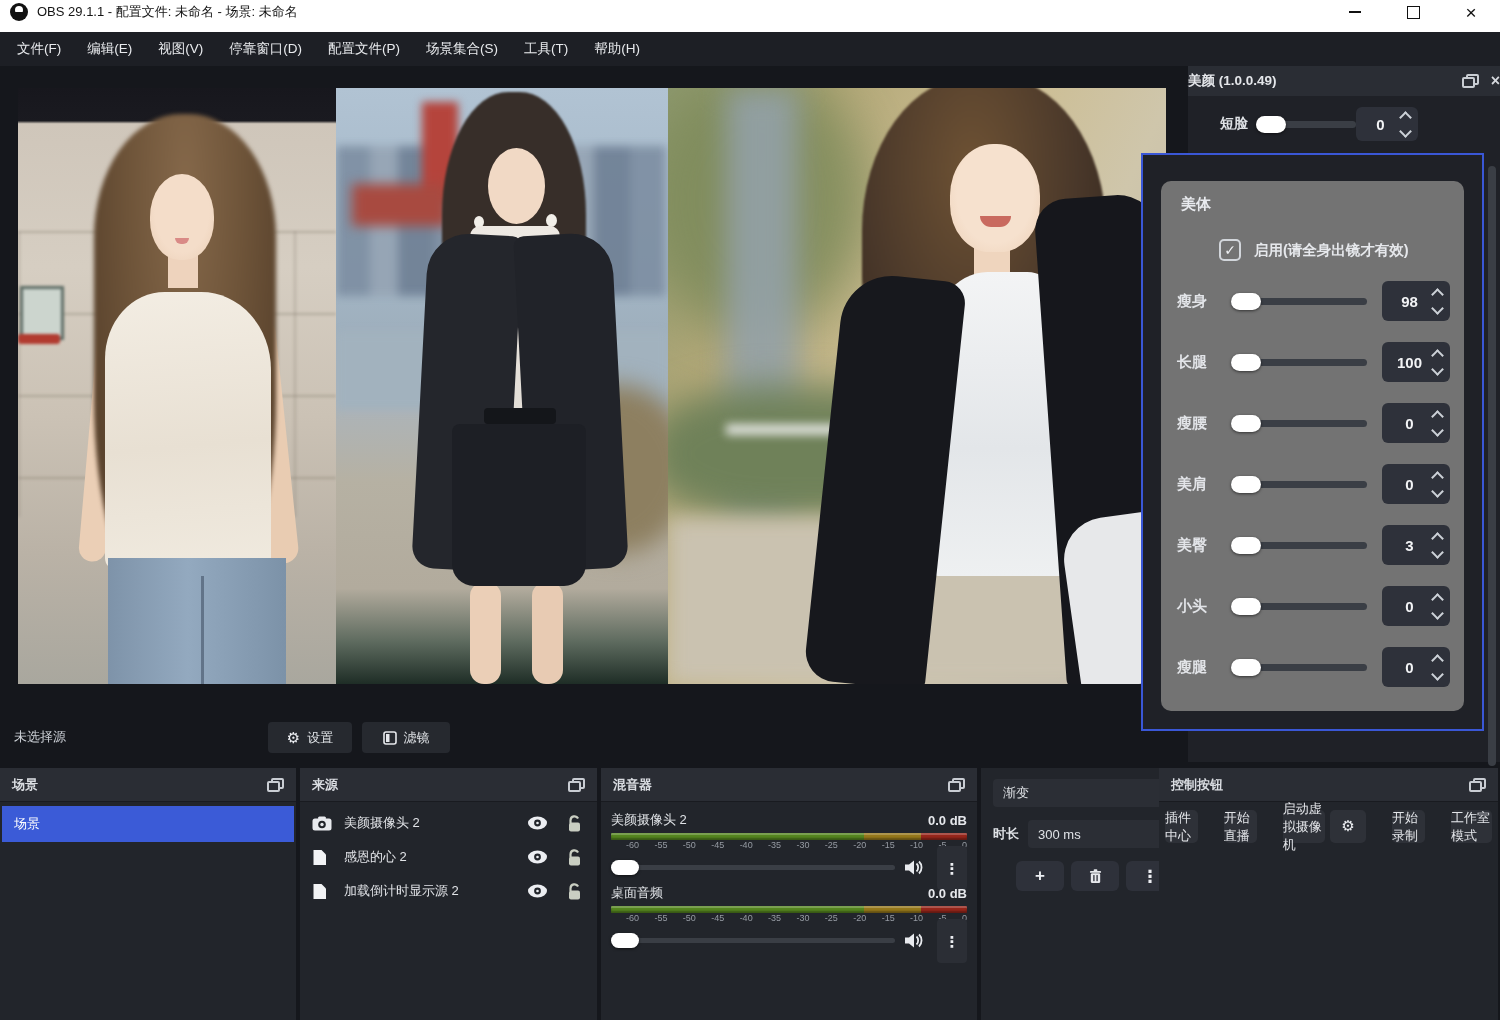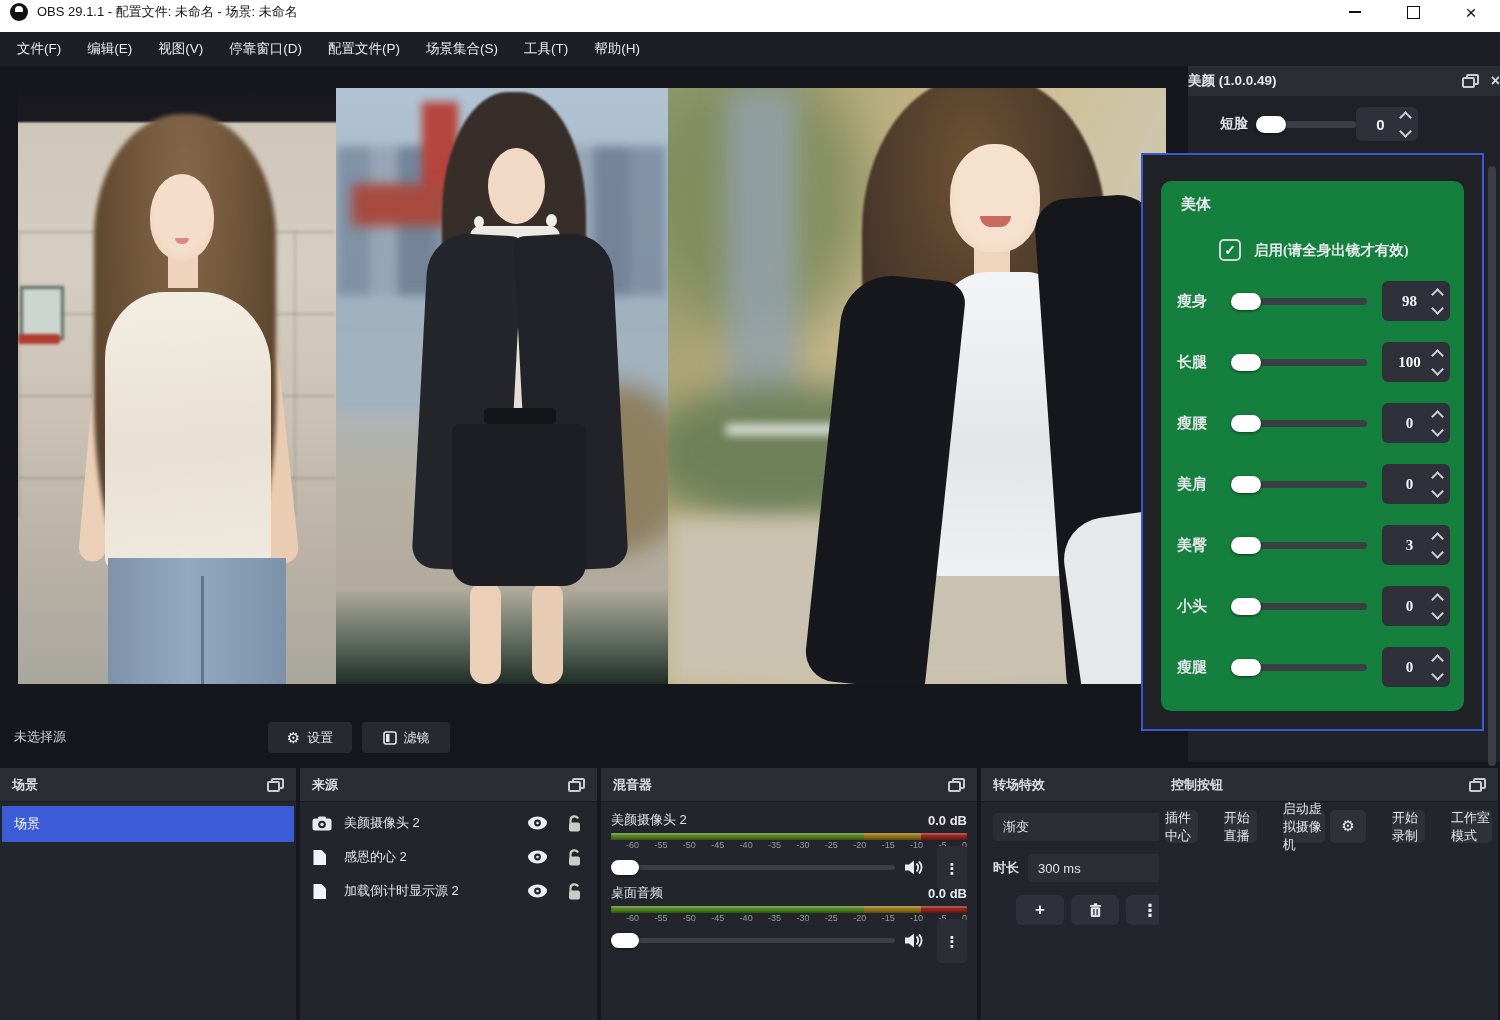--- a/index.html
+++ b/index.html
@@ -97,21 +97,21 @@
   .fill{position:relative;height:100%;background:#3095da;border-radius:4px;}
   .handle{position:absolute;top:-5px;left:max(0px,calc(100% - 30px));width:30px;height:17px;background:#fff;border-radius:9px;box-shadow:0 1px 3px rgba(0,0,0,.55);}
   .valbox{background:#2e313a;border-radius:6px;display:flex;align-items:center;padding:0 8px 0 4px;box-sizing:border-box;}
   .valnum{flex:1;text-align:center;color:#f2f3f5;font-size:15px;font-weight:bold;}
   .spin{display:flex;flex-direction:column;gap:5px;align-items:center;}
   .chev{width:7px;height:7px;border-left:2px solid #ccd1d7;border-top:2px solid #ccd1d7;display:inline-block;}
   .chev.up{transform:rotate(45deg);}
   .chev.down{transform:rotate(225deg);}
   
   .overlay{position:absolute;left:1141px;top:153px;width:343px;height:578px;background:#1f2127;border:2px solid #3a57d6;box-sizing:border-box;z-index:5;}
-  .group{position:absolute;left:18px;top:26px;right:18px;bottom:18px;background:#15803d;border-radius:10px;font-family:Liberation Serif, serif;}
+  .group{position:absolute;left:18px;top:26px;right:18px;bottom:18px;background:#737373;border-radius:10px;}
   .group-title{position:absolute;left:20px;top:14px;font-size:15px;font-weight:bold;color:#e8eaee;}
   .chk-row{position:absolute;left:58px;top:56px;height:26px;display:flex;align-items:center;gap:13px;}
   .checkbox{width:22px;height:22px;border:2px solid #d2d6db;border-radius:5px;box-sizing:border-box;display:flex;align-items:center;justify-content:center;color:#eef0f3;font-size:14px;font-weight:bold;}
   .chk-label{font-size:14.5px;font-weight:bold;color:#e6e8ec;white-space:nowrap;}
   .sliders{position:absolute;left:0;right:0;top:100px;}
   .s-row{height:40px;margin:0 14px 21px 16px;display:flex;align-items:center;gap:0;}
   .s-label{width:38px;flex:none;font-size:15px;font-weight:bold;color:#e2e4e8;}
   .s-track{width:136px;margin-left:16px;flex:none;}
   .s-val{margin-left:auto;width:68px;height:40px;}
   
@@ -577,26 +577,20 @@
           <path d="M15 1.5c3.4 3.2 3.4 8.8 0 12" fill="none" stroke="#e8eaee" stroke-width="1.8"></path>
         </svg>
     </div>
     <div class="ch-dots">
         <span class="dots-glyph">⋮</span>
       </div>
   </div>
 </div>
 
 <div class="panel panel-transitions">
-  <div class="panel-h">
-    <span>转场特效</span>
-    <span class="hdr-icons">
-        <span class="popout"></span>
-      </span>
-  </div>
   <div class="tr-select">
     <span>渐变</span>
     <span class="spin">
         <span class="chev up"></span>
         <span class="chev down"></span>
       </span>
   </div>
   <div class="tr-dur-row">
     <span class="tr-dur-label">时长</span>
     <span class="tr-dur">

